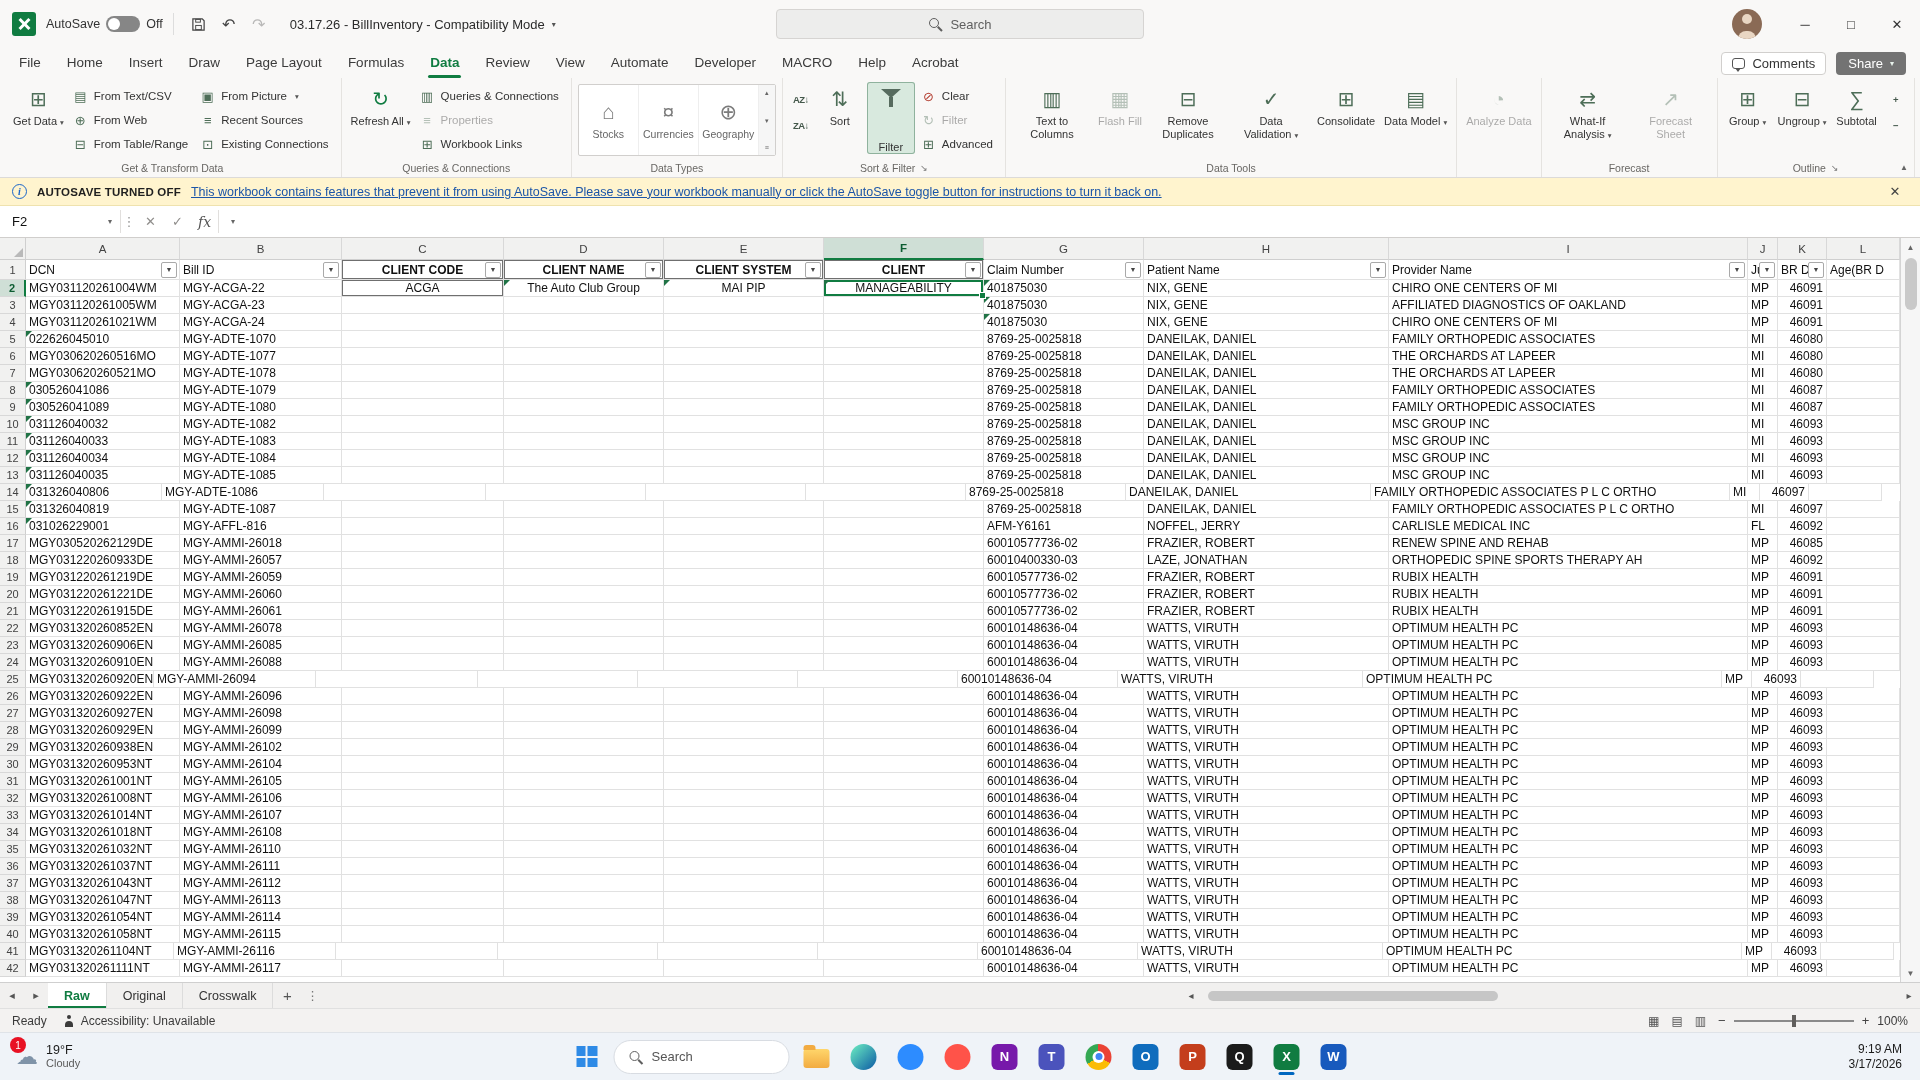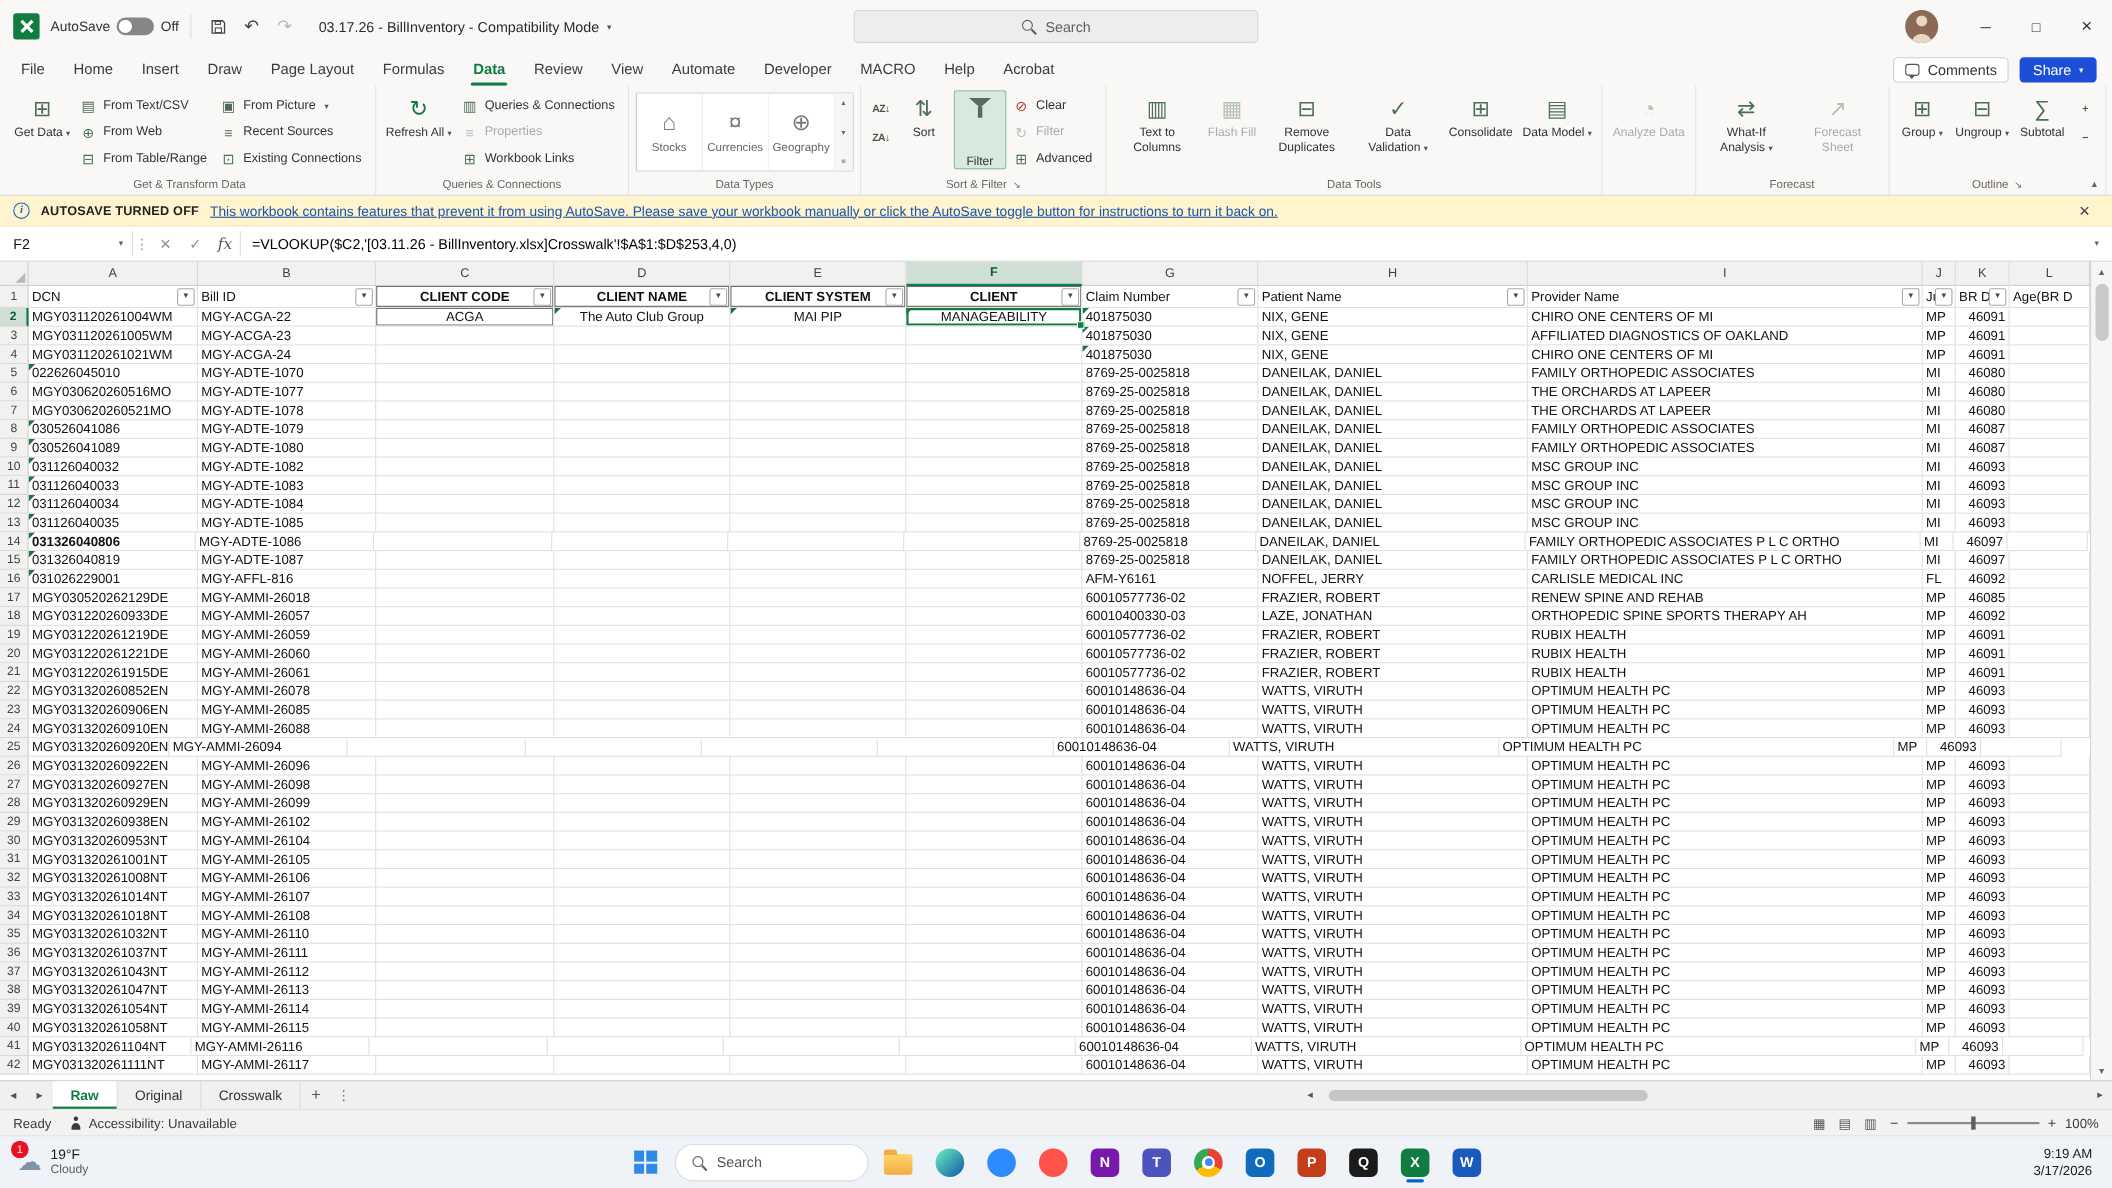--- a/index.html
+++ b/index.html
@@ -31,21 +31,21 @@
 
   
   .menubar { flex:0 0 30px; background:#f9f8f7; display:flex; align-items:flex-end; padding-left:6px; }
   .mtab { padding:5px 13px 8px; font-size:13.5px; color:#3b3b3b; position:relative; white-space:nowrap; }
   .mtab.active { color:#107c41; font-weight:700; }
   .mtab.active::after { content:""; position:absolute; left:11px; right:11px; bottom:0; height:3px; background:#107c41; border-radius:2px; }
   .menu-right { margin-left:auto; display:flex; align-items:center; gap:10px; padding:0 14px 3px 0; }
   .comments-btn { display:flex; gap:7px; align-items:center; font-size:13px; color:#333; border:1px solid #d1cfcd; border-radius:4px; padding:3px 10px; background:#fff; }
   .bubble { width:13px; height:11px; border:1.4px solid #555; border-radius:3px; position:relative; }
   .bubble::after { content:""; position:absolute; left:2px; bottom:-4px; border-left:3px solid transparent; border-right:3px solid transparent; border-top:4px solid #555; }
-  .share-btn { display:flex; gap:7px; align-items:center; font-size:13px; color:#fff; background:#1d4ed8; border-radius:4px; padding:4px 12px; }
+  .share-btn { display:flex; gap:7px; align-items:center; font-size:13px; color:#fff; background:#737373; border-radius:4px; padding:4px 12px; }
   .share-btn .tcaret { color:#e8f3ec; }
 
   
   .ribbon { flex:0 0 100px; background:#f9f8f7; border-bottom:1px solid #dcdad8; display:flex; position:relative; padding-left:4px; }
   .rgroup { position:relative; display:flex; align-items:flex-start; gap:3px; padding:4px 6px 18px; border-right:1px solid #e5e3e0; }
   .rgroup-label { position:absolute; bottom:3px; left:0; right:0; font-size:10.5px; color:#696764; white-space:nowrap; display:flex; justify-content:center; align-items:center; gap:5px; }
   .launcher { font-size:9px; color:#777; }
   .rbig { min-width:48px; max-width:80px; display:flex; flex-direction:column; align-items:center; padding:4px 3px 0; border-radius:3px; text-align:center; }
   .rbig .ricon { width:26px; height:26px; font-size:20px; line-height:26px; color:#4e6e58; }
   .rbig .rlabel { font-size:11px; line-height:13px; color:#333; margin-top:3px; }
@@ -441,21 +441,20 @@
   <div class="namebox">
     <span>F2</span>
     <span class="nb-caret">▾</span>
   </div>
   <div class="fb-div"></div>
   <div class="fb-handle">⋮</div>
   <div class="fb-btn">✕</div>
   <div class="fb-btn">✓</div>
   <div class="fb-btn fb-fx">fx</div>
   <div class="fb-div"></div>
-  <div class="fb-text">=VLOOKUP($C2,'[03.11.26 - BillInventory.xlsx]Crosswalk'!$A$1:$D$253,4,0)</div>
   <div class="fb-expand">▾</div>
 </div>
 
 <div class="gridzone">
   <div class="sheet" id="sheet">
       <div class="colstrip">
         <div class="corner"></div>
         <div class="chead" style="width: 154px;">A</div>
         <div class="chead" style="width: 162px;">B</div>
         <div class="chead" style="width: 162px;">C</div>
@@ -983,21 +982,21 @@
         </div>
         <div class="cell ar" style="width: 49px;">
           <span>46093</span>
         </div>
         <div class="cell al" style="width: 73px;">
           <span></span>
         </div>
       </div>
       <div class="grow">
         <div class="rowhead">14</div>
-        <div class="cell al tri" style="width: 152px; font-weight: bold;">
+        <div class="cell al tri" style="width: 136px;">
           <span>031326040806</span>
         </div>
         <div class="cell al" style="width: 162px;">
           <span>MGY-ADTE-1086</span>
         </div>
         <div class="cell ac" style="width: 162px;">
           <span></span>
         </div>
         <div class="cell ac" style="width: 160px;">
           <span></span>

